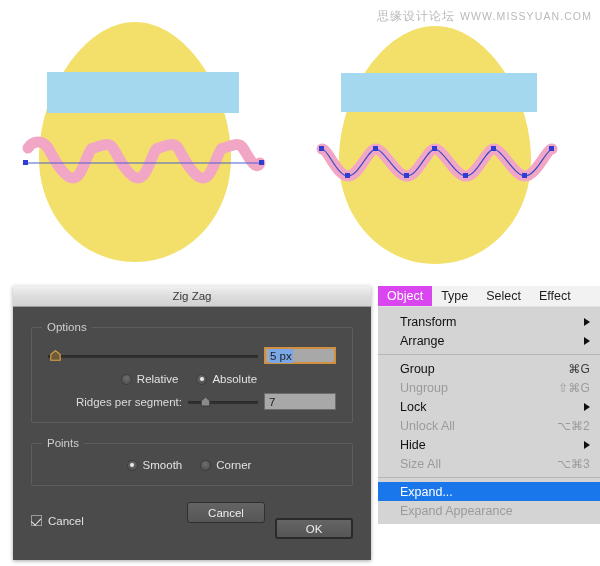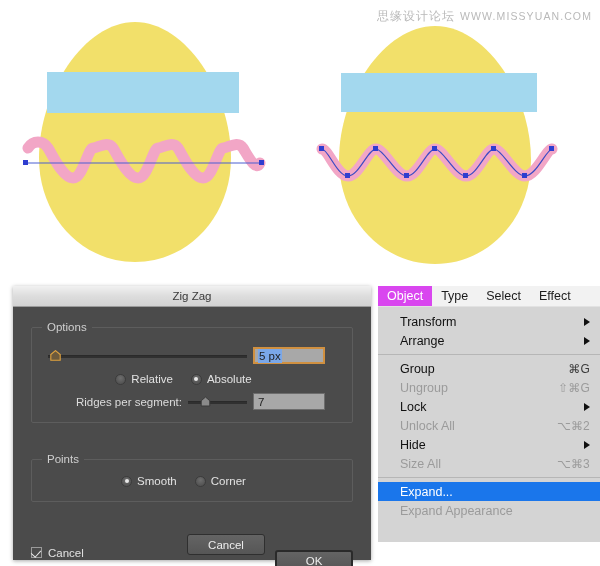--- a/index.html
+++ b/index.html
@@ -65,22 +65,22 @@
   }
   #dialog-body {
     padding: 14px 18px 0 18px;
     color: #d8d8d8;
     font-size: 11.5px;
   }
 
   fieldset.group {
     border: 1px solid #5d5d5d;
     border-radius: 2px;
-    margin: 0 0 30px 0;
-    padding: 6px 27px 12px 10px;
+    margin: 0 0 14px 0;
+    padding: 6px 16px 12px 10px;
   }
   fieldset.group legend {
     padding: 0 5px;
     font-size: 11.5px;
     color: #cfcfcf;
   }
 
   .row {
     display: flex;
     align-items: center;
@@ -262,21 +262,21 @@
     align-items: center;
     font-size: 12.5px;
     color: #1c1c1c;
   }
   .menubar-item.active {
     background: #d946ef;
     color: #ffffff;
   }
   #menu-dropdown {
     background: #d4d4d4;
-    padding: 5px 0 22px 0;
+    padding: 5px 0 4px 0;
     width: 222px;
     box-sizing: border-box;
   }
   .menu-item {
     height: 19px;
     display: flex;
     align-items: center;
     padding: 0 10px 0 22px;
     font-size: 12.5px;
     color: #101010;

